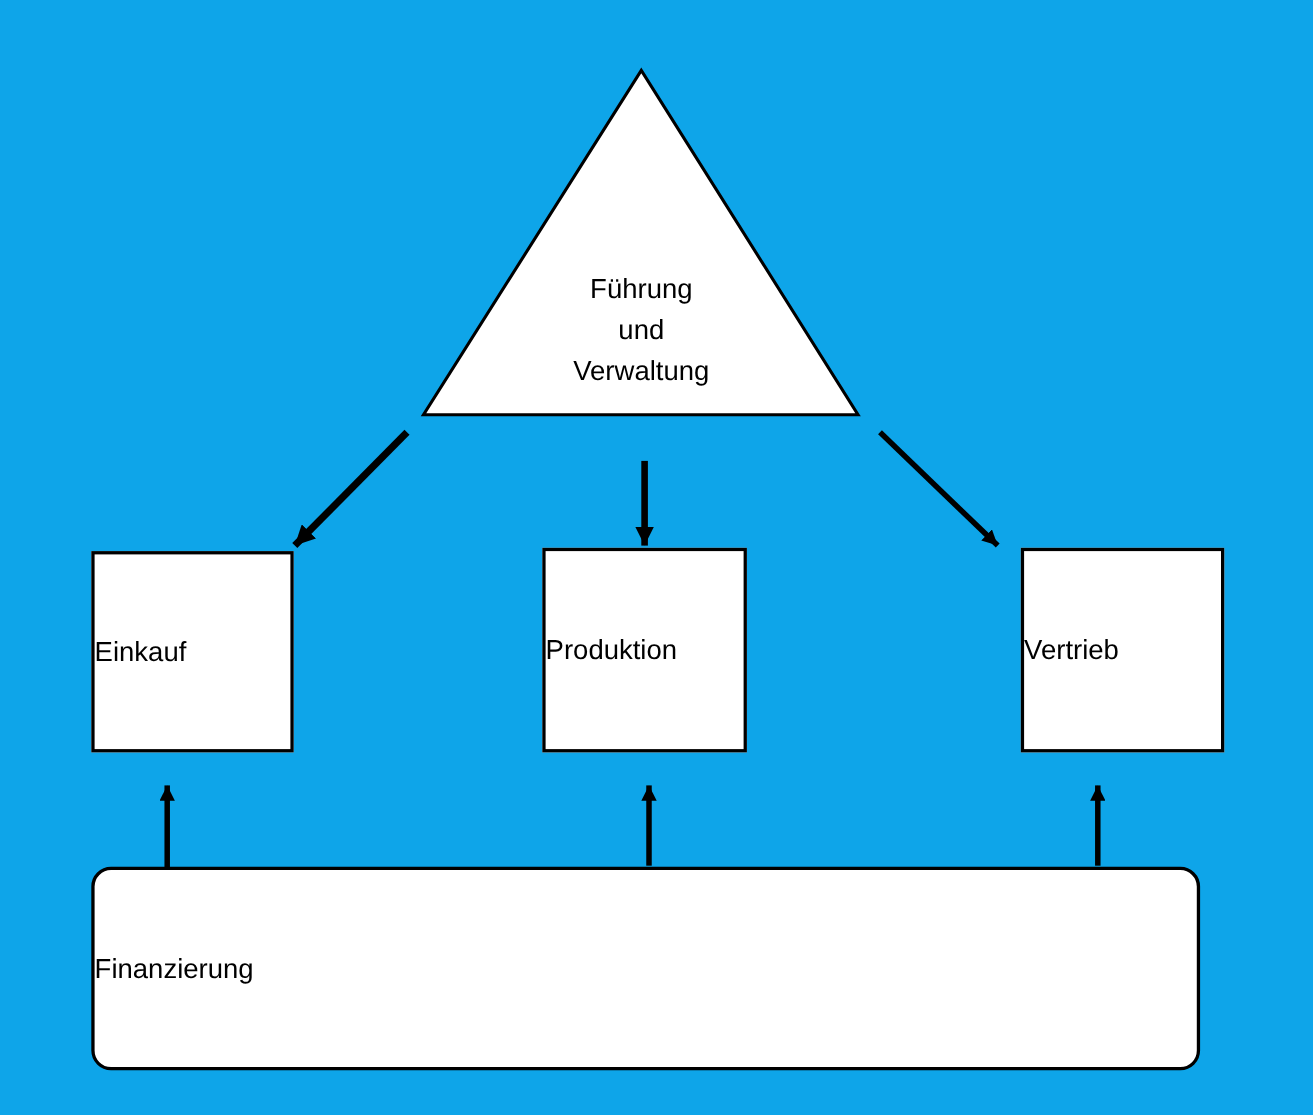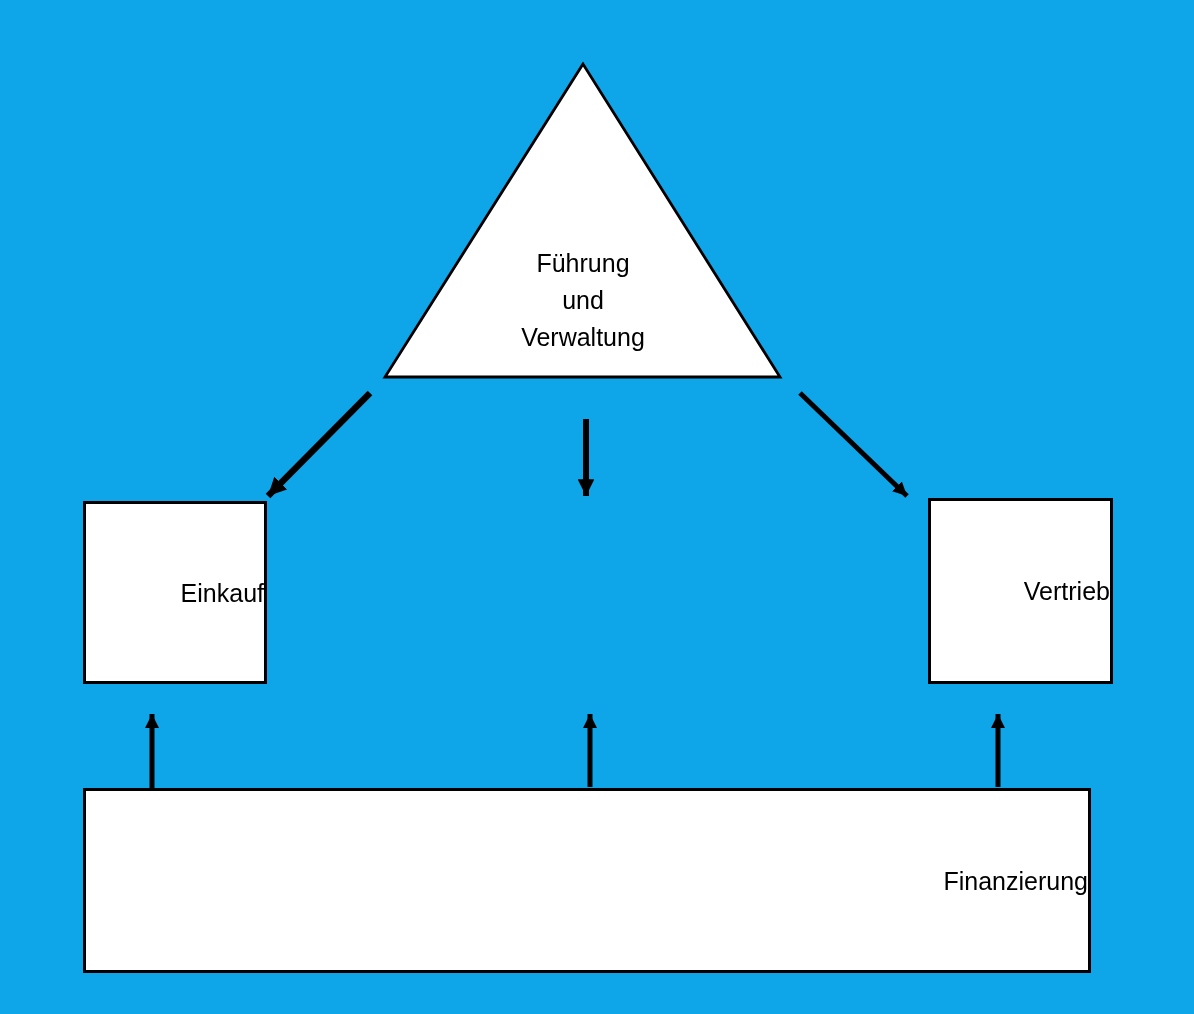--- a/index.html
+++ b/index.html
@@ -23,29 +23,29 @@
     width: 1194px;
     height: 1014px;
   }
   .box {
     position: absolute;
     box-sizing: border-box;
     border: 3px solid #000000;
     background: #ffffff;
     display: flex;
     align-items: center;
-    justify-content: flex-end;
+    justify-content: flex-start;
     font-size: 25px;
     line-height: 1.2;
     text-align: center;
   }
   .box-einkauf     { left: 83px;  top: 501px; width: 184px;  height: 183px; }
   .box-produktion  { left: 493px; top: 498px; width: 186px;  height: 186px; }
   .box-vertrieb    { left: 928px; top: 498px; width: 185px;  height: 186px; }
-  .box-finanzierung{ left: 83px;  top: 788px; width: 1008px; height: 185px; }
+  .box-finanzierung{ left: 83px;  top: 788px; width: 1008px; height: 185px; border-radius: 18px; }
   .triangle-label {
     position: absolute;
     left: 483px;
     top: 245px;
     width: 200px;
     text-align: center;
     font-size: 25px;
     line-height: 37px;
     white-space: pre-line;
   }
@@ -78,20 +78,23 @@
   </svg>
 
   <div class="triangle-label">Führung
 und
 Verwaltung</div>
 
   <div class="box box-einkauf">
     <span>Einkauf</span>
   </div>
 
+  <div class="box box-produktion">
+    <span>Produktion</span>
+  </div>
 
   <div class="box box-vertrieb">
     <span>Vertrieb</span>
   </div>
 
   <div class="box box-finanzierung">
     <span>Finanzierung</span>
   </div>
 
 </div>

